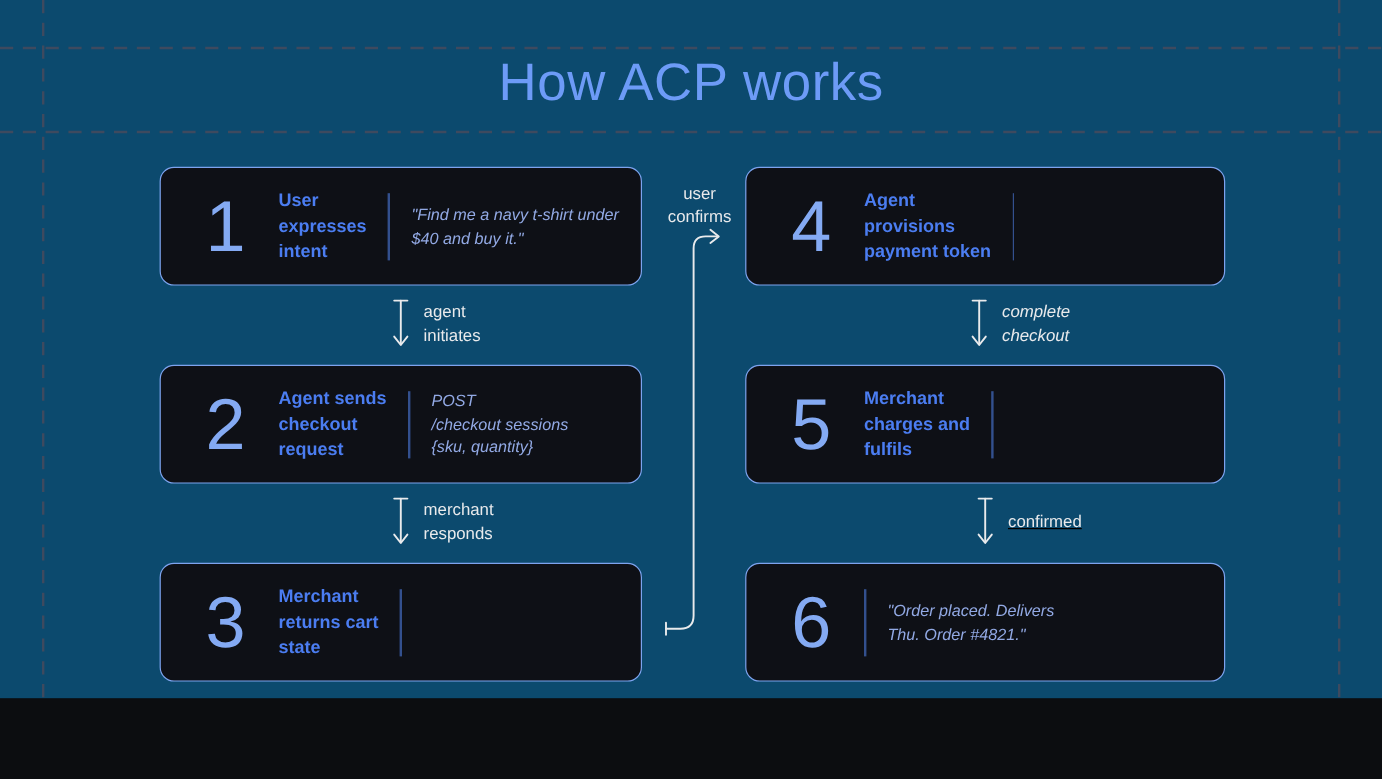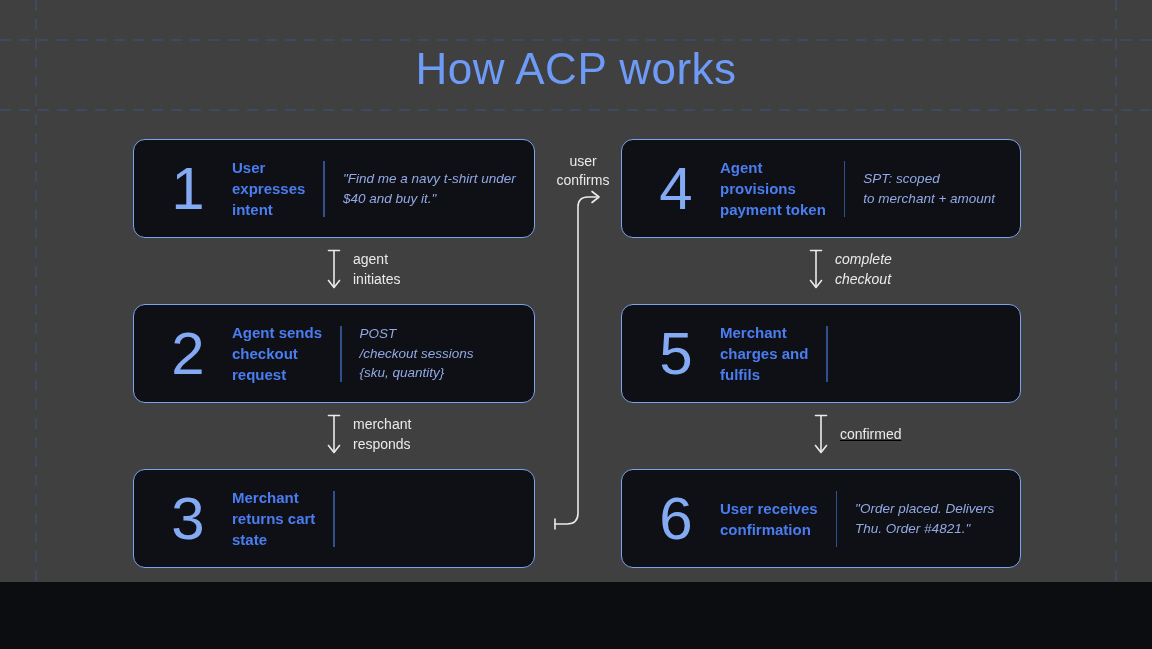--- a/index.html
+++ b/index.html
@@ -1,18 +1,18 @@
 <!DOCTYPE html>
 <html><head>
 <meta charset="utf-8">
 <style>
   html,body{margin:0;padding:0;background:#0c0d10;}
   .canvas{
     position:relative;width:1152px;height:582px;overflow:hidden;
-    background:#404040;
+    background:#0c4a6e;
     font-family:"Liberation Sans", sans-serif;
   }
   .grid-svg{position:absolute;left:0;top:0;pointer-events:none;}
   .title{
     position:absolute;left:0;top:44px;width:100%;
     text-align:center;margin:0;
     font-size:44px;font-weight:500;letter-spacing:0.5px;
     color:#6d9bf7;
   }
   .card{
@@ -95,36 +95,32 @@
 state</div>
     <div class="vdiv"></div>
   </div>
 
   <div class="card" style="left:621px;top:139px;width:400px;">
     <div class="num">4</div>
     <div class="heading">Agent
 provisions
 payment token</div>
     <div class="vdiv"></div>
-    <div class="desc">SPT: scoped
-to merchant + amount</div>
   </div>
 
   <div class="card" style="left:621px;top:304px;width:400px;">
     <div class="num">5</div>
     <div class="heading">Merchant
 charges and
 fulfils</div>
     <div class="vdiv"></div>
   </div>
 
   <div class="card" style="left:621px;top:469px;width:400px;">
     <div class="num">6</div>
-    <div class="heading">User receives
-confirmation</div>
     <div class="vdiv"></div>
     <div class="desc">"Order placed. Delivers
 Thu. Order #4821."</div>
   </div>
 
   <div class="connector" style="left:326px;top:248px;">
     <svg width="16" height="42" viewBox="0 0 16 42">
       <g stroke="#e9eaec" stroke-width="1.6" fill="none" stroke-linecap="round" stroke-linejoin="round">
         <path d="M2.5 1.5 H13.5"></path>
           <path d="M8 1.5 V37.5"></path>

